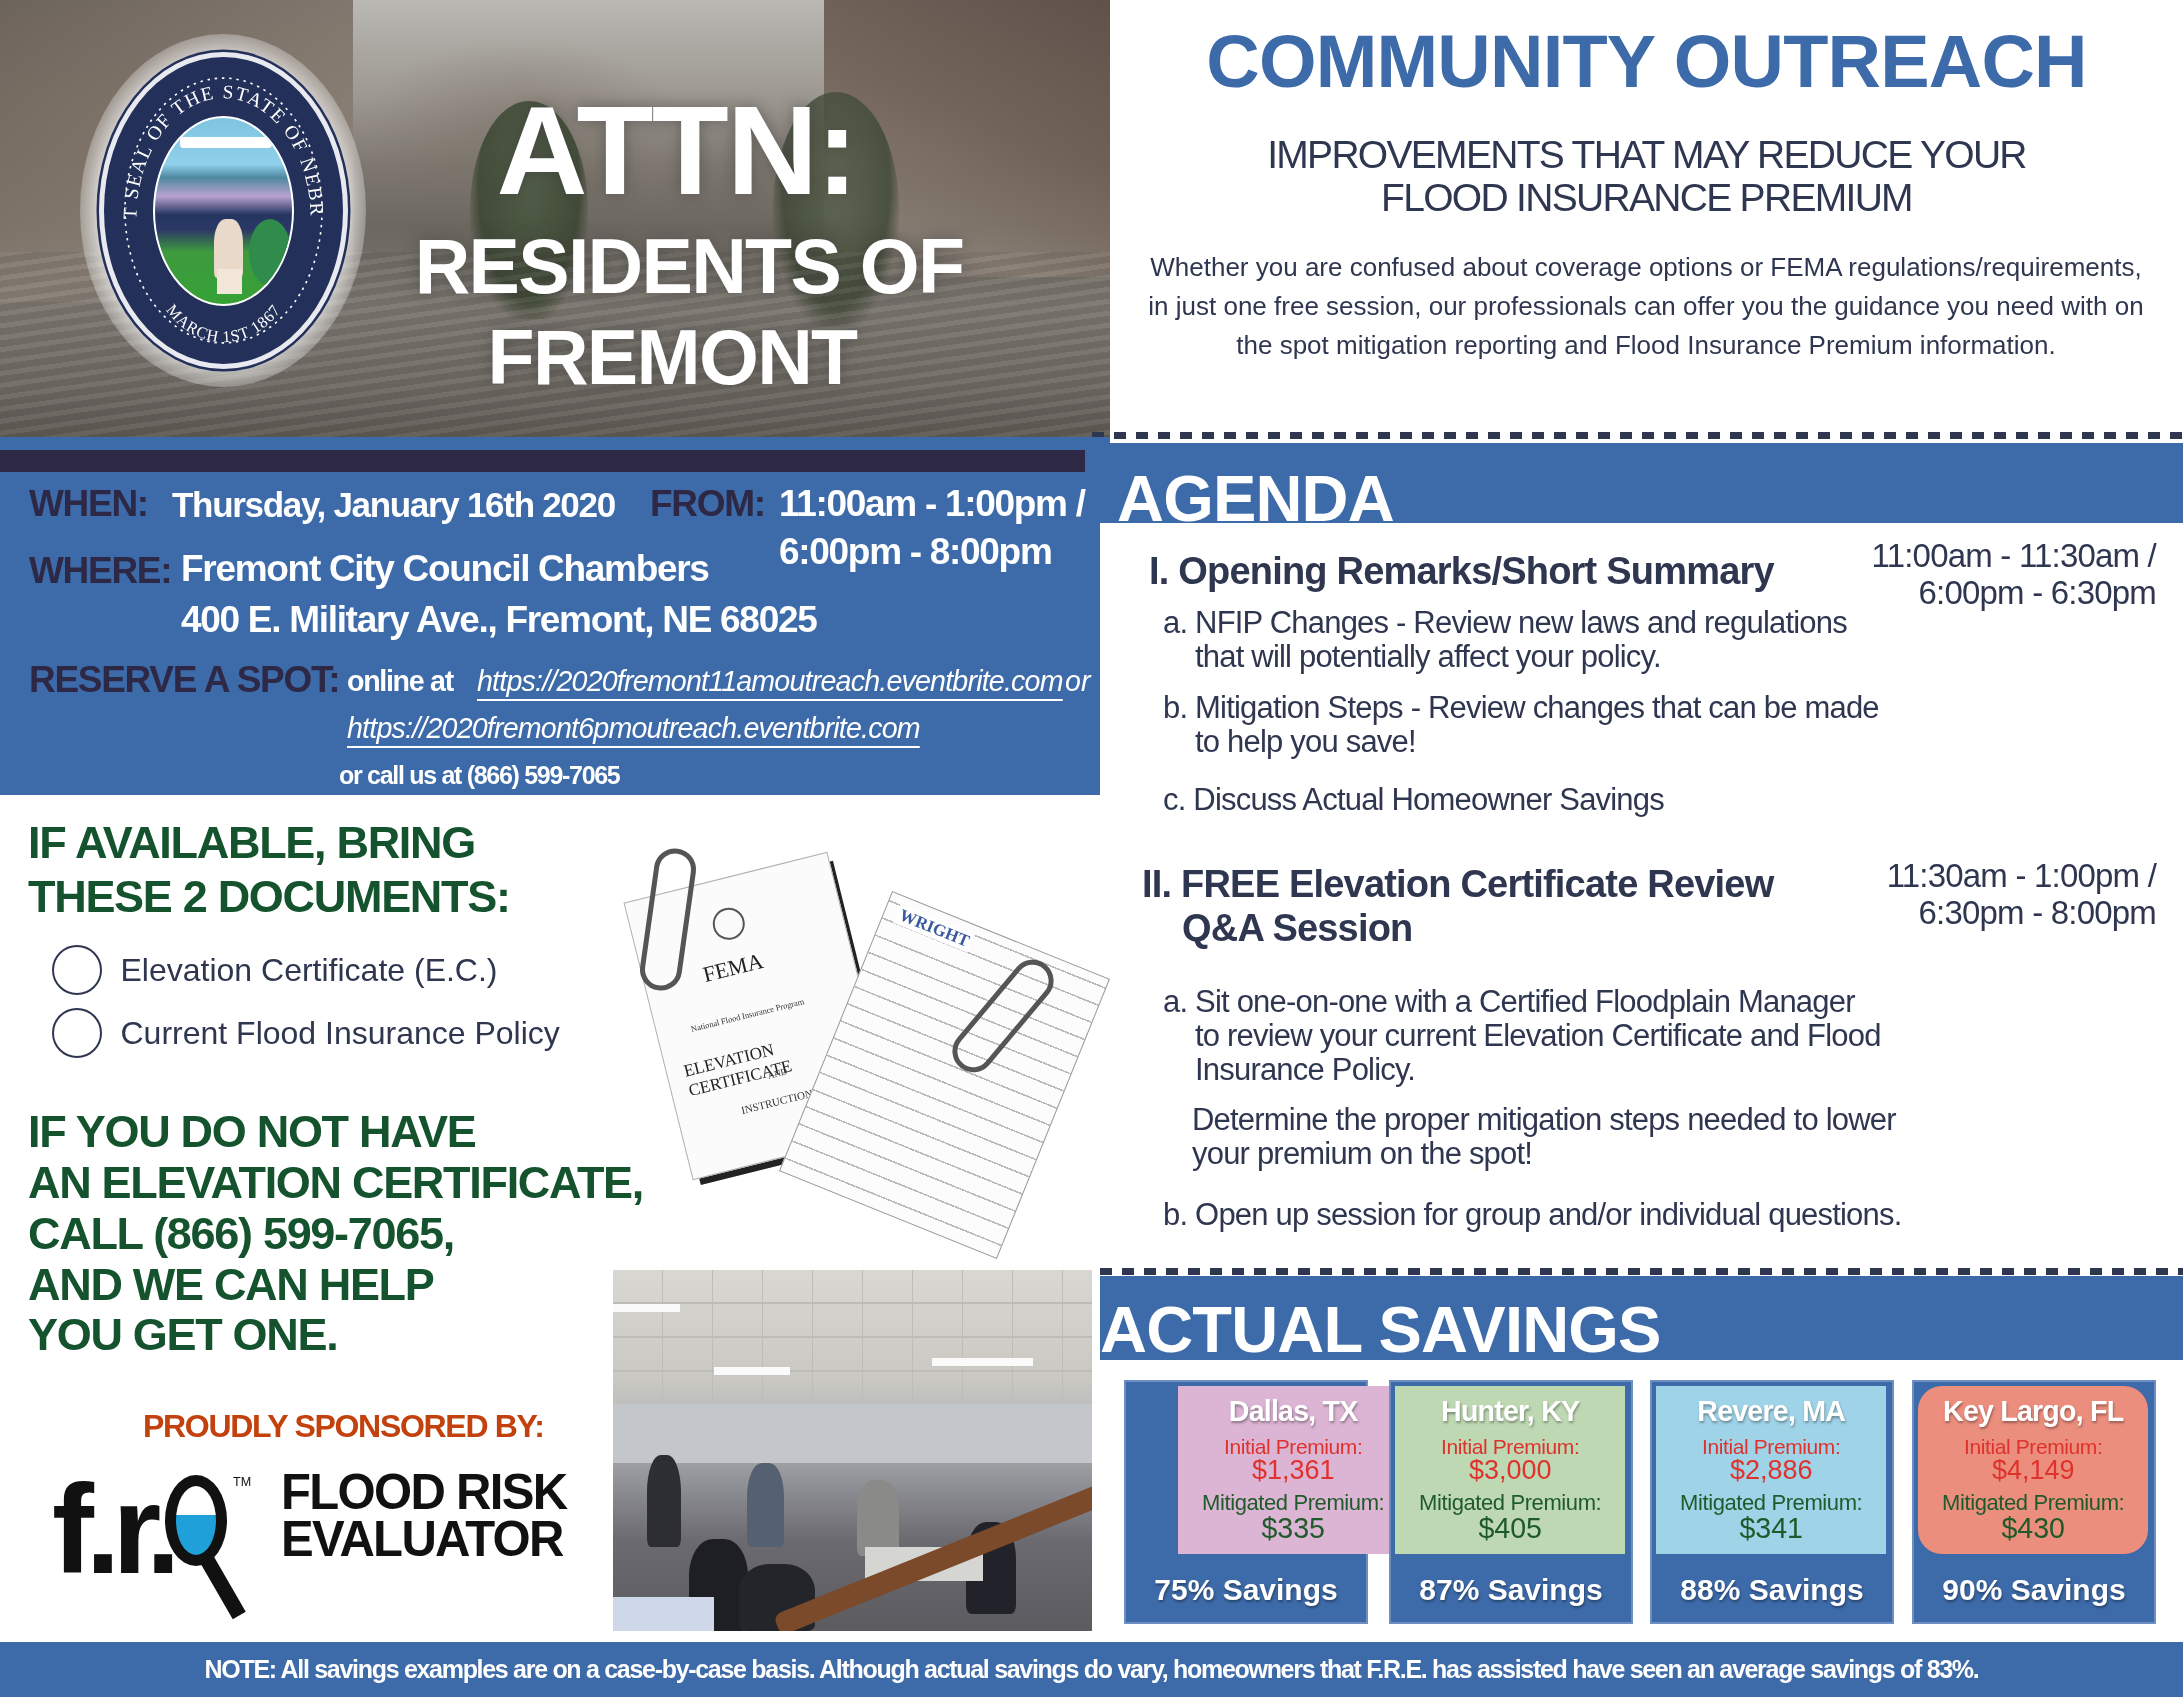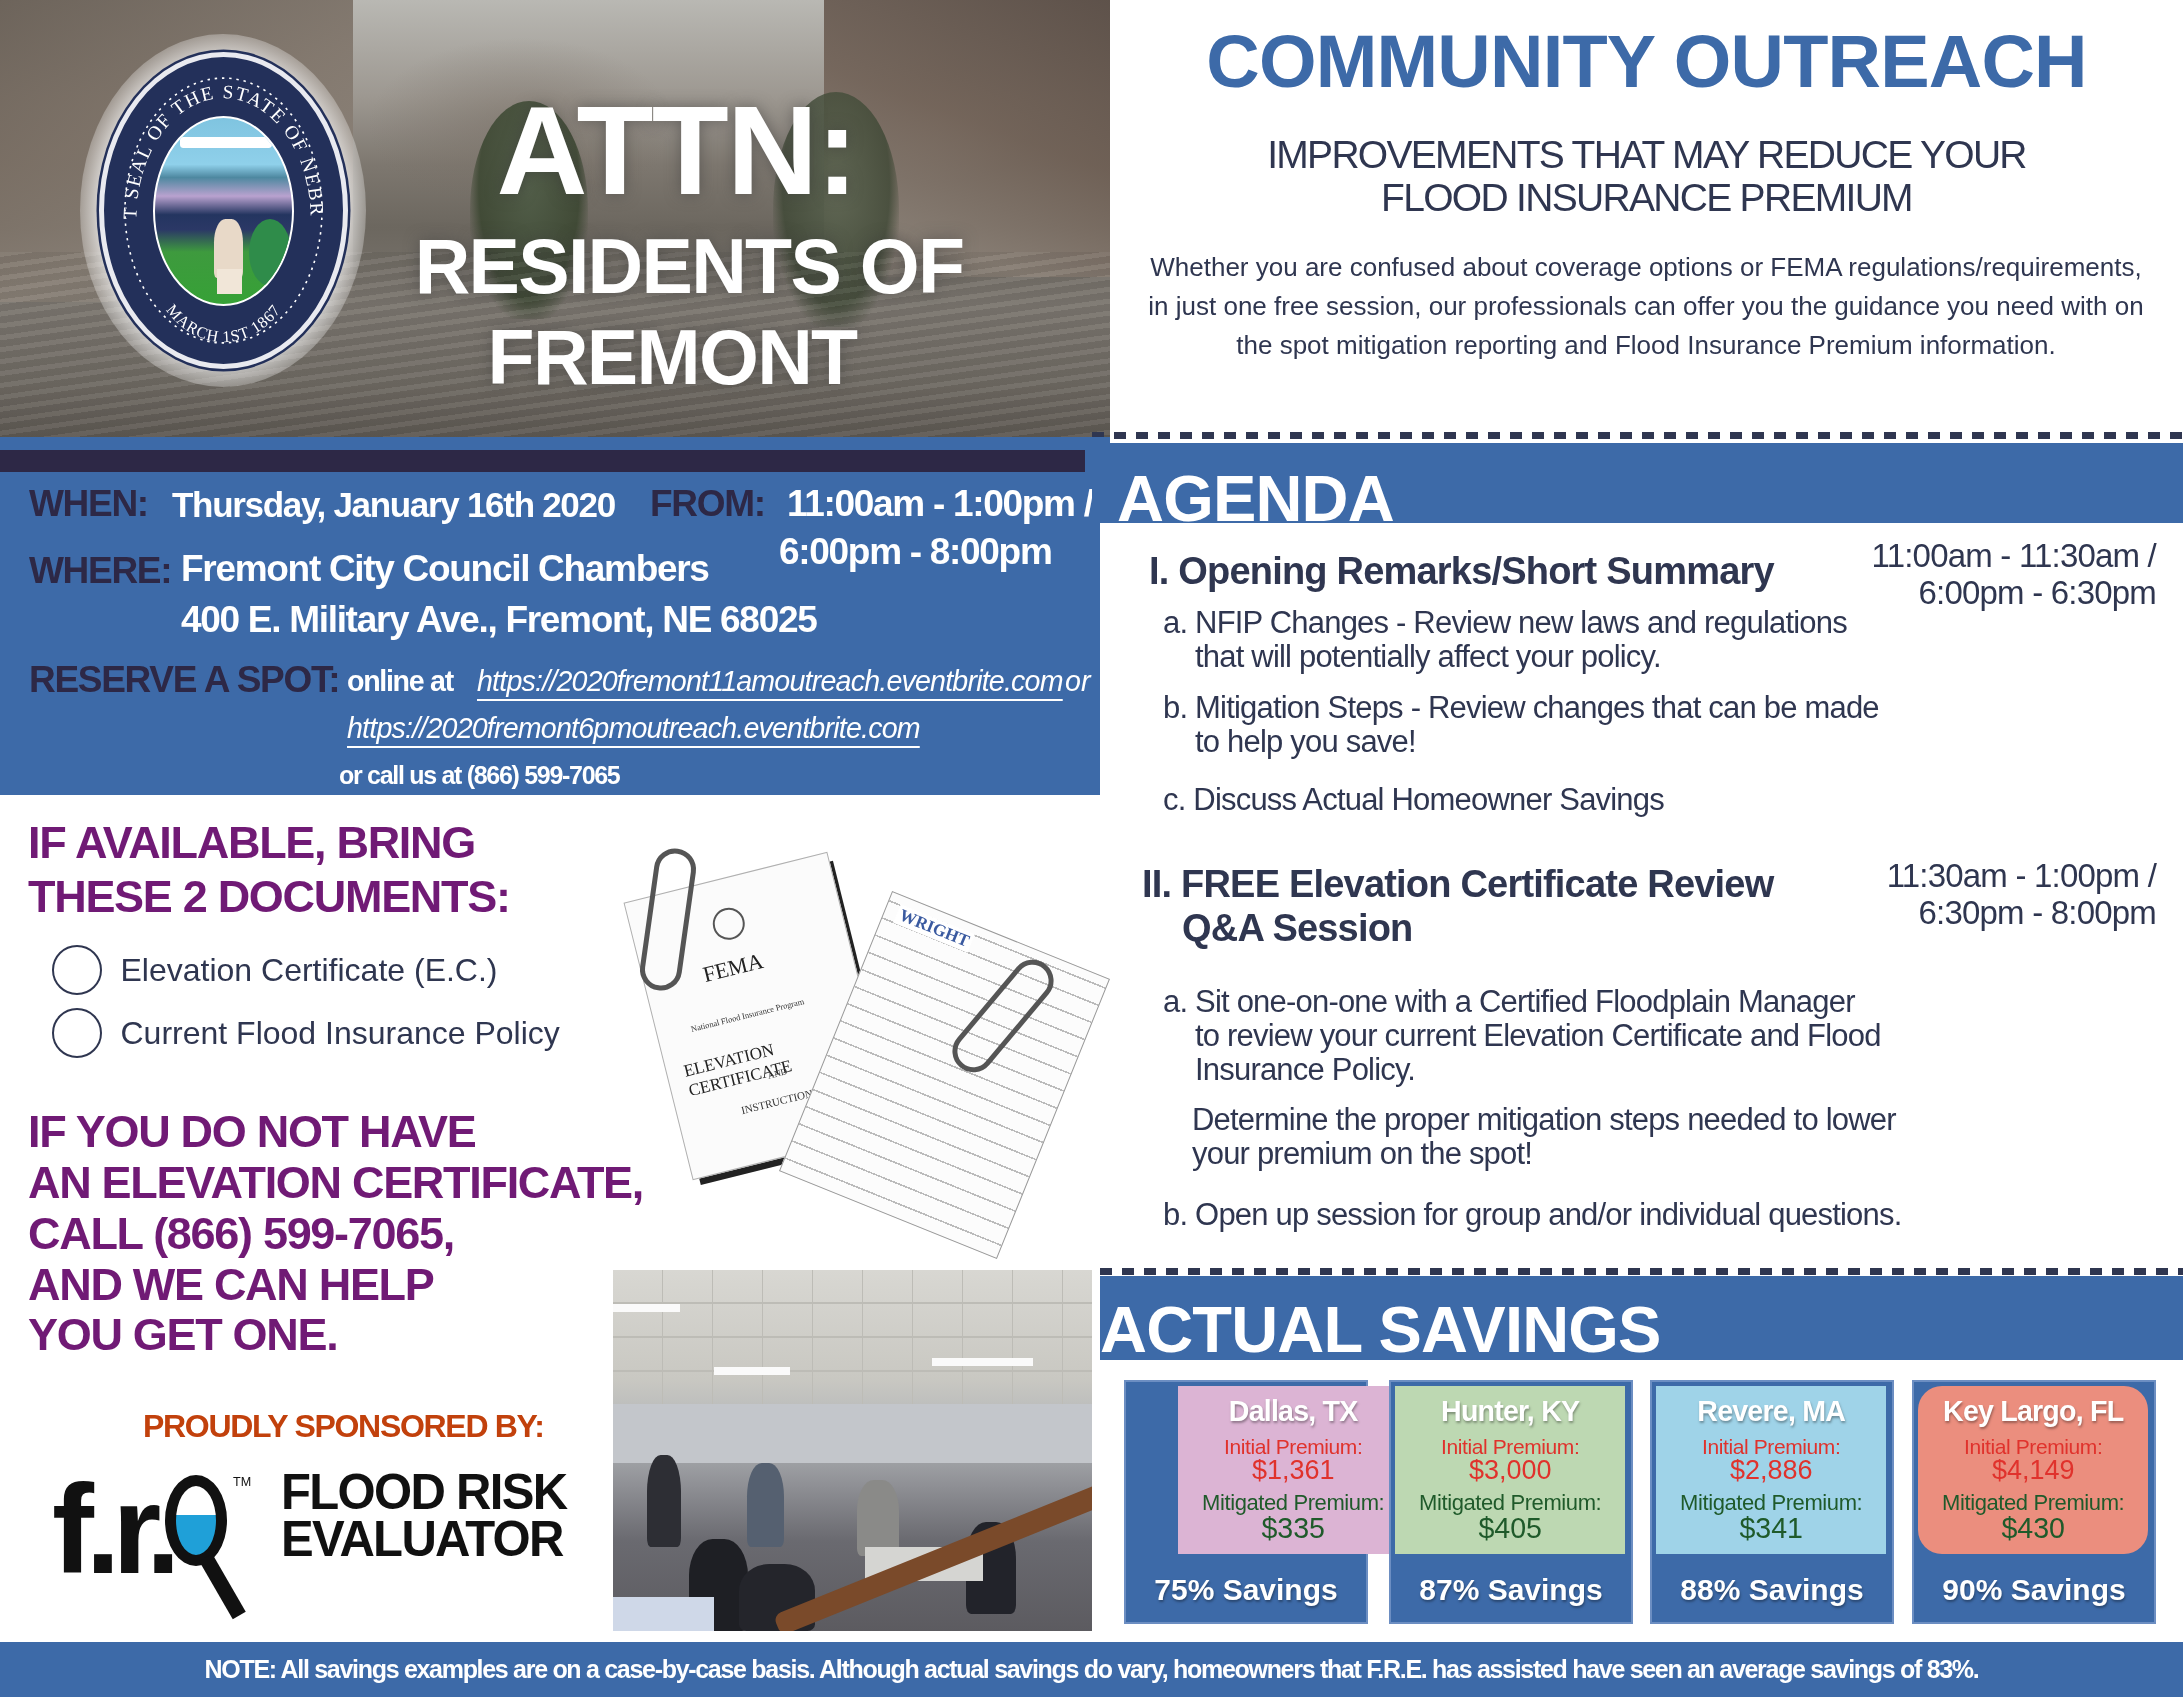--- a/index.html
+++ b/index.html
@@ -57,21 +57,21 @@
   .dashed-line { height: 6.7px; background: repeating-linear-gradient(90deg, #2f3650 0 11.8px, transparent 11.8px 22px); }
 
   
   #event-panel { left: 0; top: 437px; width: 1110px; height: 358px; background: #3d6aa8; }
   #event-panel-bar { left: 0; top: 450px; width: 1085px; height: 22px; background: #2d2846; }
   .lbl-dark { color: #2d2846; font-weight: bold; letter-spacing: -1.3px; }
   .val-white { color: #ffffff; font-weight: bold; letter-spacing: -1.3px; }
   #when-label { left: 29px; top: 483px; font-size: 37px; }
   #when-value { left: 172px; top: 485px; font-size: 35px; }
   #from-label { left: 650px; top: 483px; font-size: 37px; }
-  #from-value-1 { left: 779px; top: 483px; font-size: 37px; margin-left: 8px; }
+  #from-value-1 { left: 779px; top: 483px; font-size: 37px; }
   #from-value-2 { left: 779px; top: 531px; font-size: 37px; }
   #where-label { left: 29px; top: 550px; font-size: 37px; }
   #where-line1 { left: 181px; top: 548px; font-size: 37px; }
   #where-line2 { left: 181px; top: 599px; font-size: 37px; }
   #reserve-label { left: 29px; top: 659px; font-size: 37px; }
   #reserve-online { left: 347px; top: 665px; font-size: 28.6px; }
   #reserve-url1 { left: 477px; top: 665px; font-size: 28.6px; font-weight: normal; font-style: italic; color: #ffffff;
     text-decoration: underline; text-underline-offset: 8.4px; letter-spacing: -0.8px; }
   #reserve-or { left: 1065px; top: 665px; font-size: 28.6px; font-style: italic; color: #ffffff; }
   #reserve-url2 { left: 347px; top: 712px; font-size: 28.6px; font-style: italic; color: #ffffff;
@@ -93,21 +93,21 @@
   #agenda1-b { left: 1163px; top: 691px; width: 840px; }
   #agenda1-c { left: 1163px; top: 783px; }
   #agenda2-h { left: 1142px; top: 863px; width: 756px; }
   #agenda2-time { left: 1805px; top: 858px; width: 351px; }
   #agenda2-a { left: 1163px; top: 985px; width: 840px; }
   #agenda2-a2 { left: 1192px; top: 1103px; width: 840px; }
   #agenda2-b { left: 1163px; top: 1198px; }
   .indent { display: block; padding-left: 32px; }
 
   
-  .blue-heading { color: #701a75; font-weight: bold; letter-spacing: -1.3px; line-height: 1.2; }
+  .blue-heading { color: #14532d; font-weight: bold; letter-spacing: -1.3px; line-height: 1.2; }
   #bring-heading { left: 28px; top: 816px; font-size: 45px; }
   .checklist-item { display: flex; align-items: center; color: #2f3650; font-size: 32px; }
   .circle { width: 50px; height: 50px; border: 2.5px solid #2f3650; border-radius: 50%; margin-right: 18.5px; flex: none; }
   #check1 { left: 52px; top: 945px; align-items: center; }
   #check2 { left: 52px; top: 1008px; }
   #noec-heading { left: 28px; top: 1107px; font-size: 45px; line-height: 1.13; }
   #doc1 { left: 655px; top: 873px; width: 210px; height: 286px; background: #fbfbfb; border: 0.8px solid #b0b0b0;
     transform: rotate(-14deg); box-shadow: 5px 8.4px 0 -1.7px #222; }
   #doc1 .fema { position: absolute; left: 59px; top: 76px; font-family: "Liberation Serif", serif; font-size: 22px; color: #222; }
   #doc1 .nfip { position: absolute; left: 34px; top: 134px; font-family: "Liberation Serif", serif; font-size: 8.4px; color: #333; }

